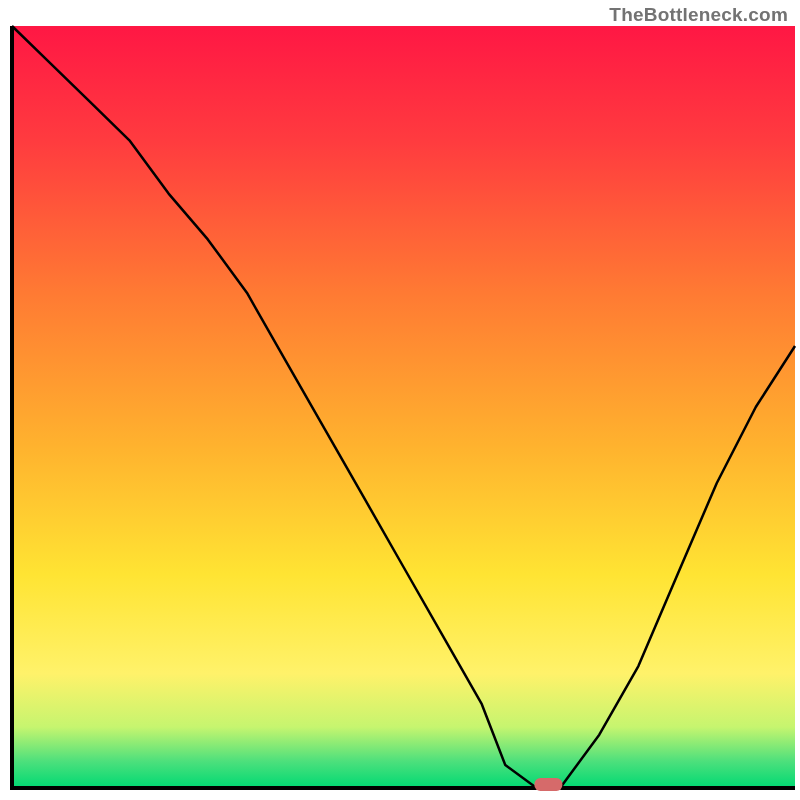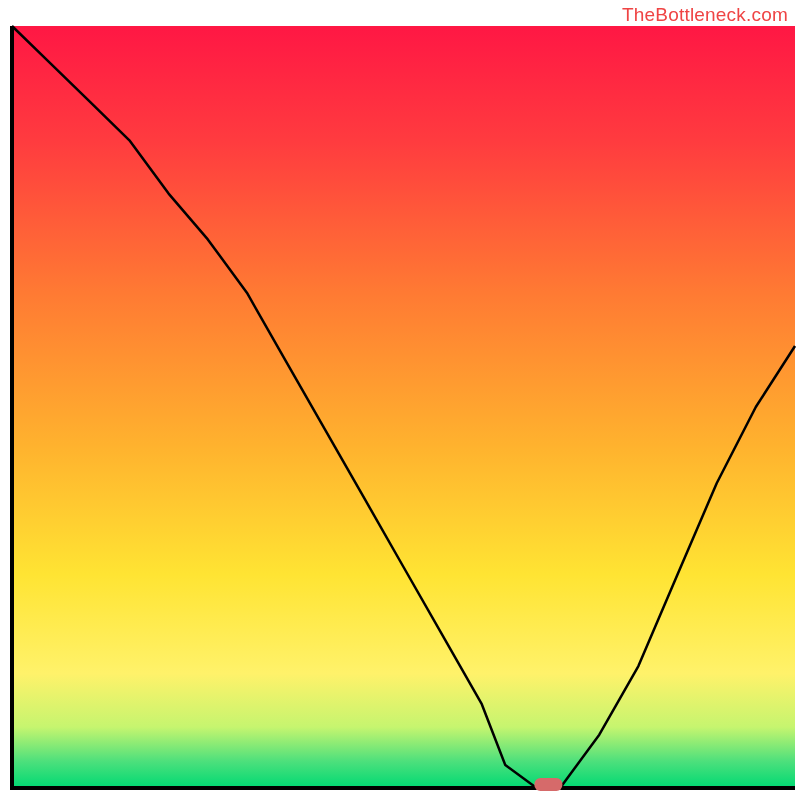--- a/index.html
+++ b/index.html
@@ -8,23 +8,23 @@
     width: 800px;
     height: 800px;
     background: #ffffff;
     font-family: Arial, Helvetica, sans-serif;
     overflow: hidden;
   }
   .watermark {
     position: absolute;
     top: 4px;
     right: 12px;
-    color: #ef4444;
+    color: #737373;
     font-size: 19px;
-    font-weight: 400;
+    font-weight: 700;
     letter-spacing: 0.2px;
   }
   .chart-wrap {
     position: absolute;
     top: 0;
     left: 0;
     width: 800px;
     height: 800px;
   }
   svg {

